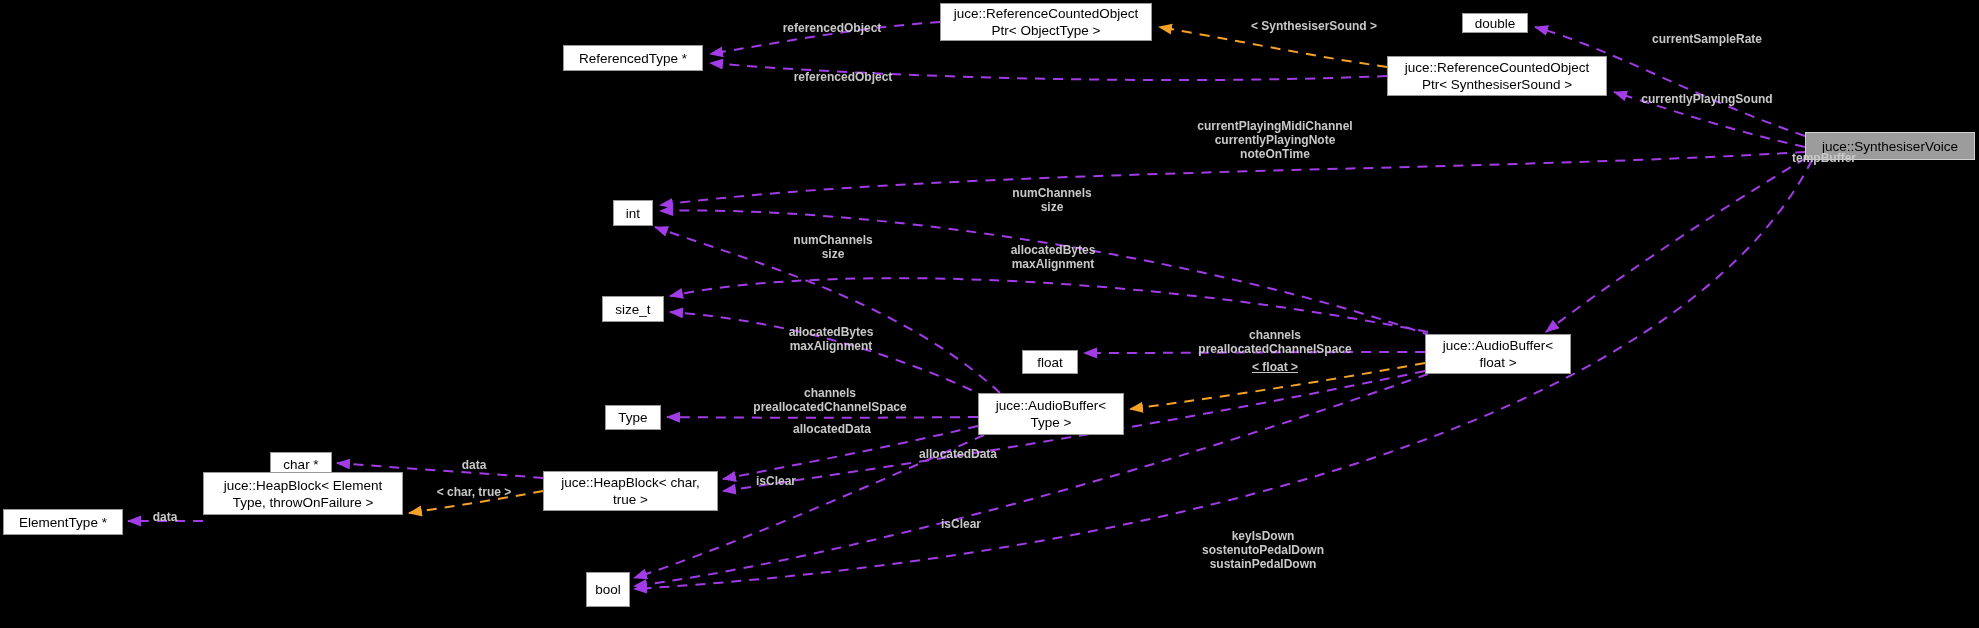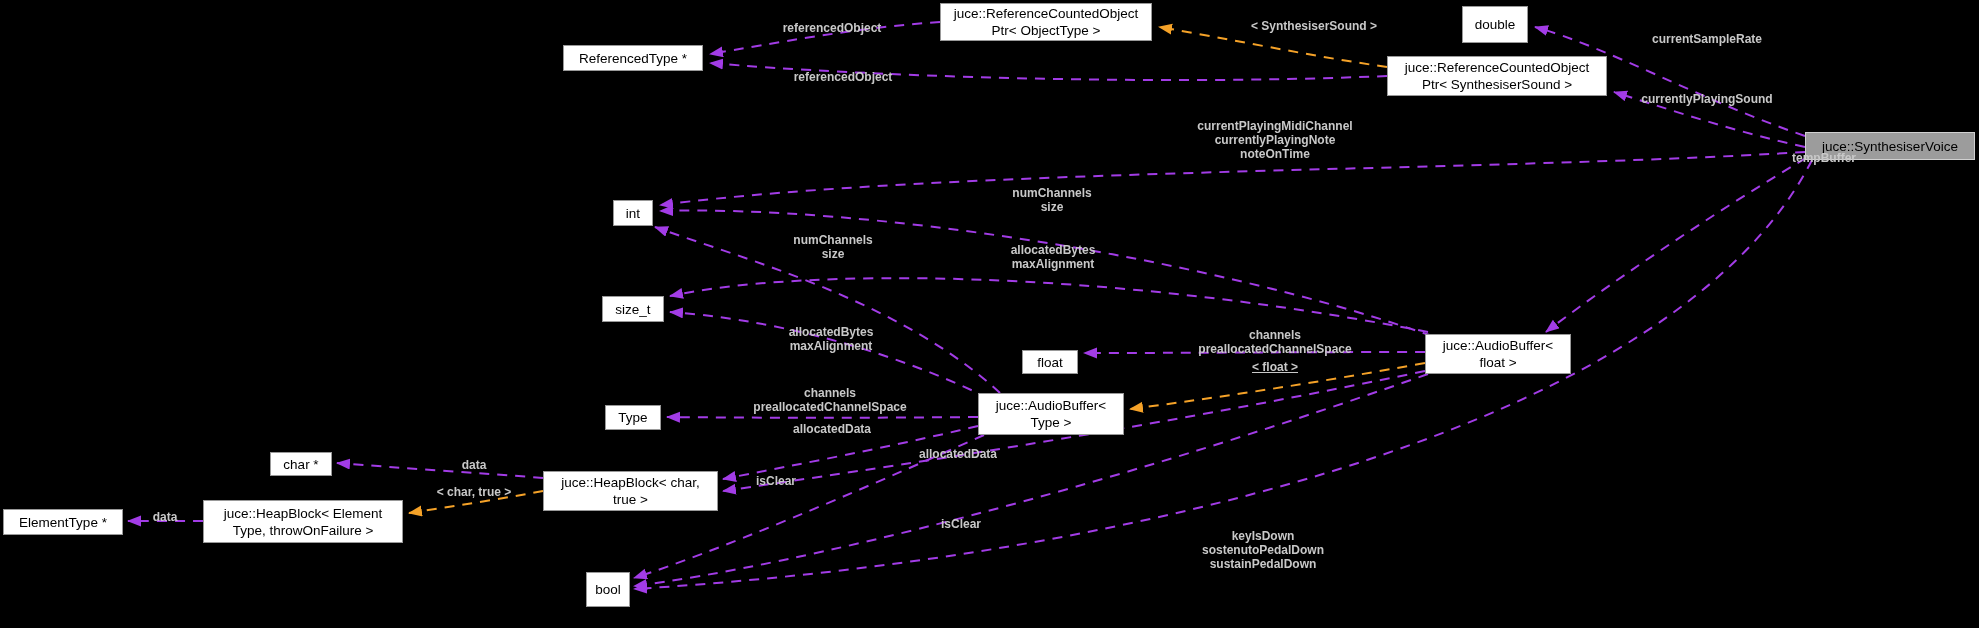--- a/index.html
+++ b/index.html
@@ -53,21 +53,21 @@
       </g>
   </svg>
   <div id="nodes-layer">
       <div class="node" style="left: 940px; top: 3px; width: 212px; height: 38px;">
         <span>juce::ReferenceCountedObject</span>
         <span>Ptr&lt; ObjectType &gt;</span>
       </div>
       <div class="node" style="left: 563px; top: 45px; width: 140px; height: 26px;">
         <span>ReferencedType *</span>
       </div>
-      <div class="node" style="left: 1462px; top: 6px; width: 66px; height: 37px;">
+      <div class="node" style="left: 1462px; top: 13px; width: 66px; height: 20px;">
         <span>double</span>
       </div>
       <div class="node" style="left: 1387px; top: 56px; width: 220px; height: 40px;">
         <span>juce::ReferenceCountedObject</span>
         <span>Ptr&lt; SynthesiserSound &gt;</span>
       </div>
       <div class="node main" style="left: 1805px; top: 132px; width: 170px; height: 28px;">
         <span>juce::SynthesiserVoice</span>
       </div>
       <div class="node" style="left: 613px; top: 200px; width: 40px; height: 26px;">
@@ -93,21 +93,21 @@
       <div class="node" style="left: 270px; top: 452px; width: 62px; height: 24px;">
         <span>char *</span>
       </div>
       <div class="node" style="left: 543px; top: 471px; width: 175px; height: 40px;">
         <span>juce::HeapBlock&lt; char,</span>
         <span>true &gt;</span>
       </div>
       <div class="node" style="left: 3px; top: 509px; width: 120px; height: 26px;">
         <span>ElementType *</span>
       </div>
-      <div class="node" style="left: 203px; top: 500px; width: 200px; height: 43px;">
+      <div class="node" style="left: 203px; top: 472px; width: 200px; height: 43px;">
         <span>juce::HeapBlock&lt; Element</span>
         <span>Type, throwOnFailure &gt;</span>
       </div>
       <div class="node" style="left: 586px; top: 572px; width: 44px; height: 35px;">
         <span>bool</span>
       </div>
     </div>
   <div id="labels-layer">
       <div class="edge-label" style="left: 832px; top: 21px;">
         <div>referencedObject</div>

